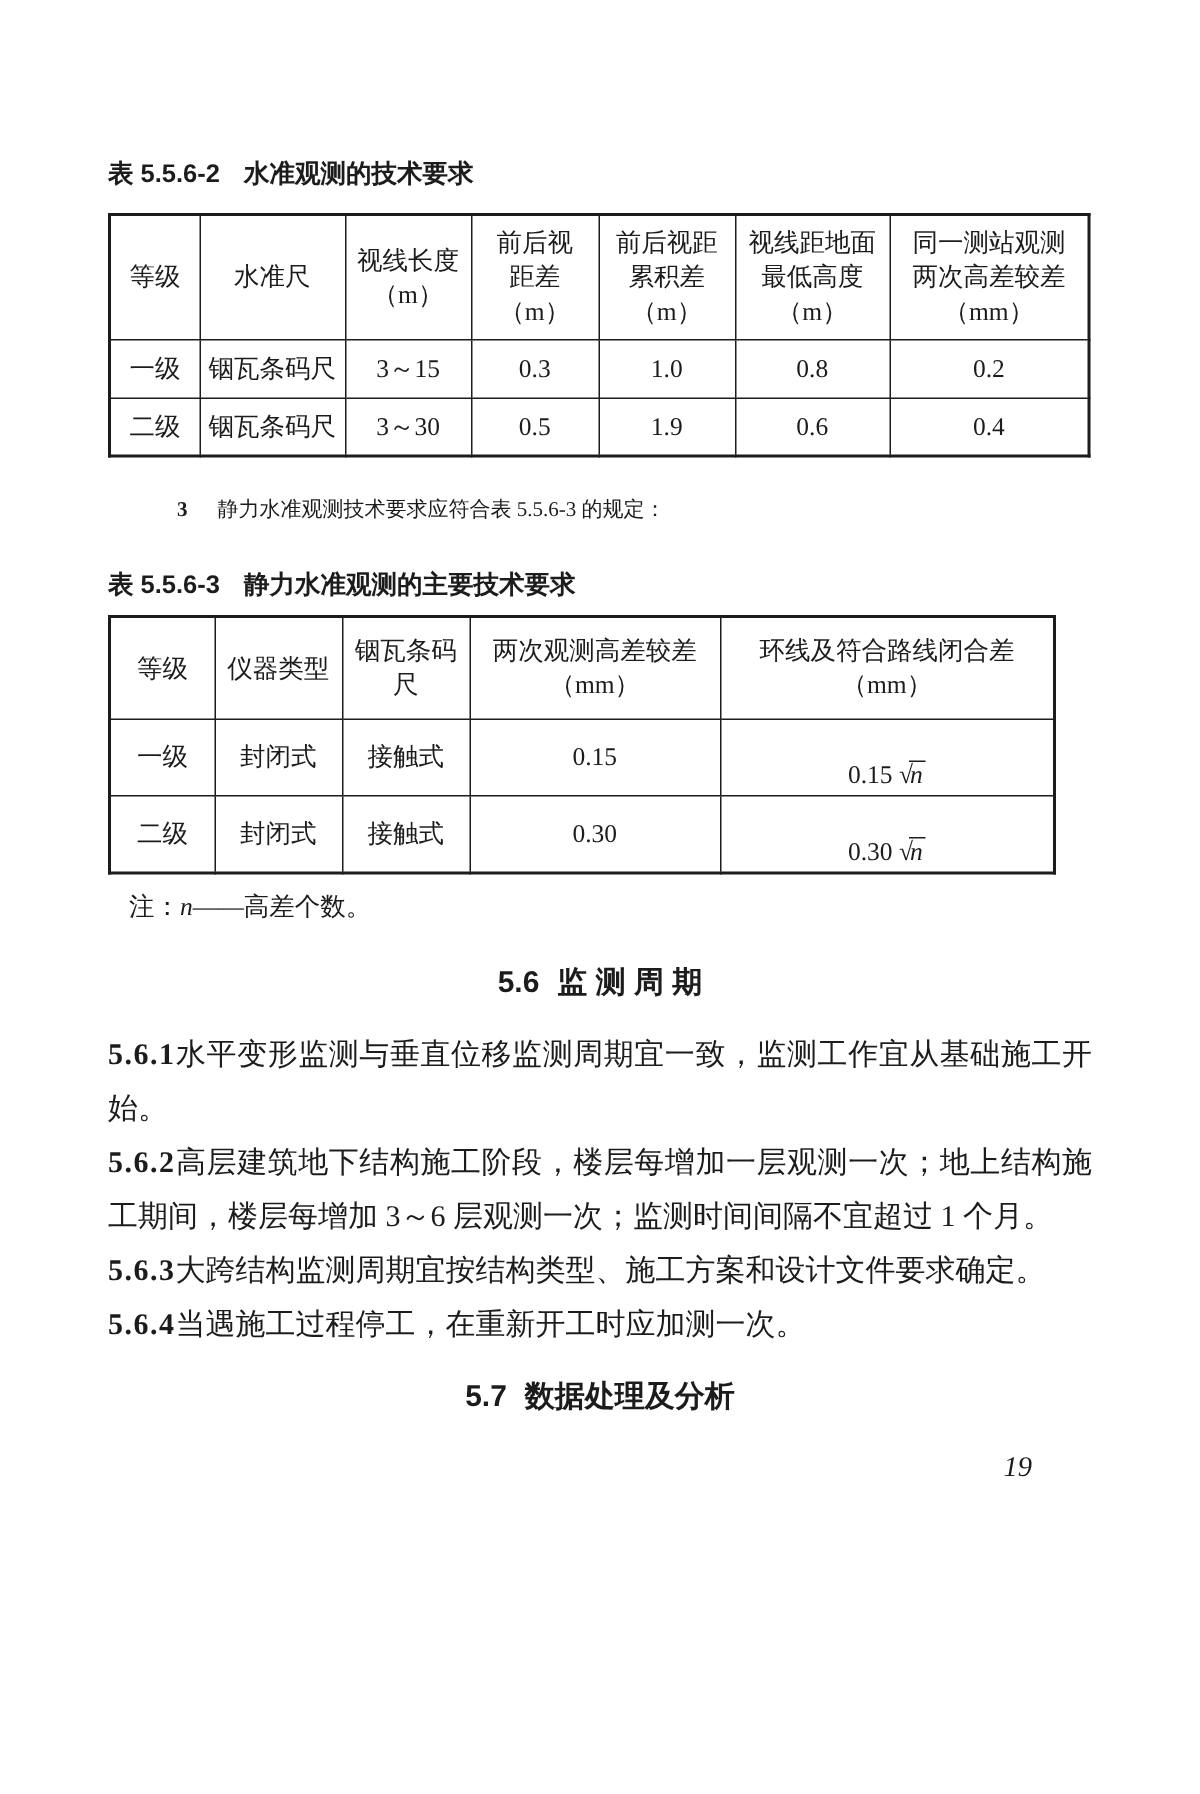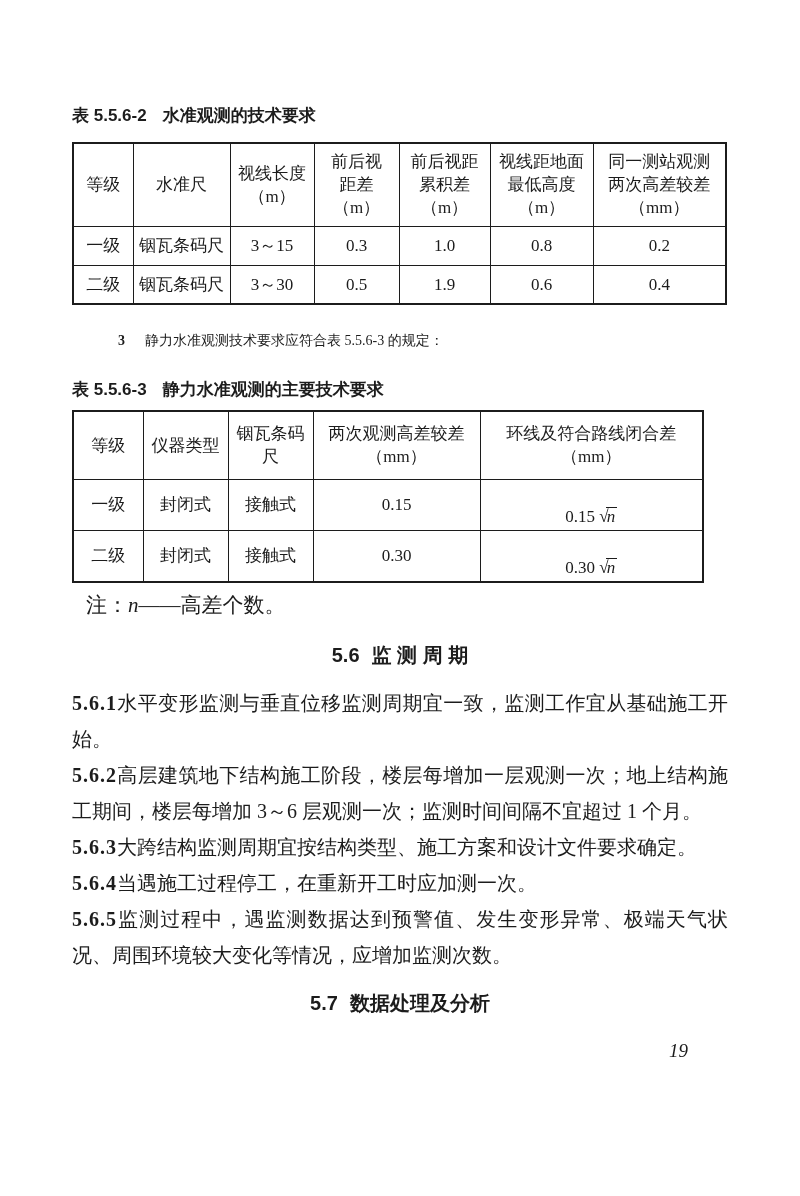--- a/index.html
+++ b/index.html
@@ -51,21 +51,21 @@
     display: inline-block;
     font-style: italic;
     line-height: 1.05;
     border-top: 1px solid #1c1c1c;
     padding: 0 2px 0 1px;
     margin-left: -2px;
   }
   
   .note {
     margin-top: 11px;
-    font-size: 21px;
+    font-size: 17px;
     line-height: 22px;
     padding-left: 14px;
   }
   .note .nvar { font-style: italic; }
   
   .para3 {
     margin-top: 17px;
     font-size: 14px;
     line-height: 37px;
     text-indent: 46px;
@@ -223,23 +223,20 @@
   </p>
   <p class="clause">
     <span class="cnum">5.6.2</span><span>高层建筑地下结构施工阶段，楼层每增加一层观测一次；地上结构施工期间，楼层每增加 3～6 层观测一次；监测时间间隔不宜超过 1 个月。</span>
   </p>
   <p class="clause">
     <span class="cnum">5.6.3</span><span>大跨结构监测周期宜按结构类型、施工方案和设计文件要求确定。</span>
   </p>
   <p class="clause">
     <span class="cnum">5.6.4</span><span>当遇施工过程停工，在重新开工时应加测一次。</span>
   </p>
-  <p class="clause">
-    <span class="cnum">5.6.5</span><span>监测过程中，遇监测数据达到预警值、发生变形异常、极端天气状况、周围环境较大变化等情况，应增加监测次数。</span>
-  </p>
 
   <div class="sec-heading" id="heading-57">
     <span class="snum">5.7</span><span>数据处理及分析</span>
   </div>
 
 
   <div class="page-number">19</div>
 
 </div>
 

